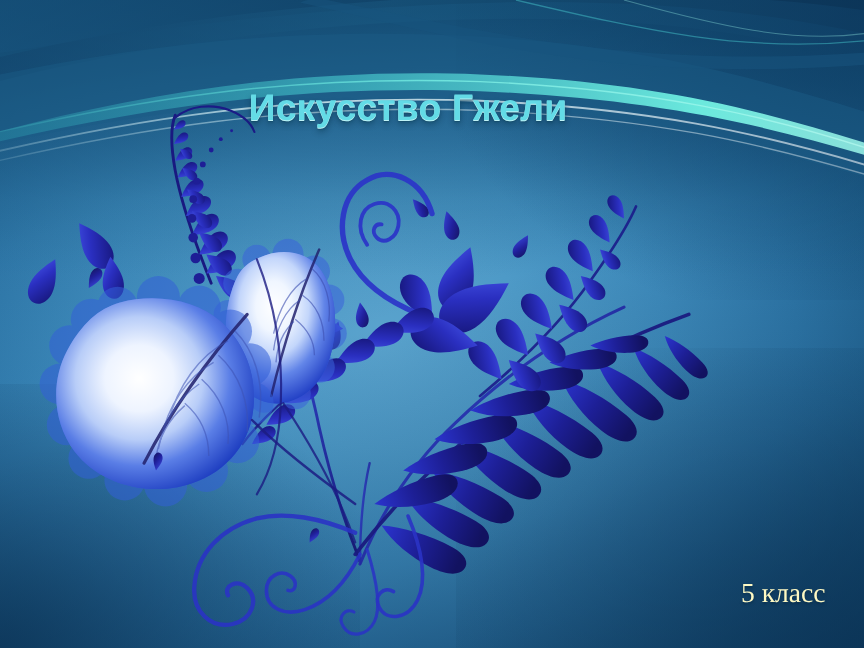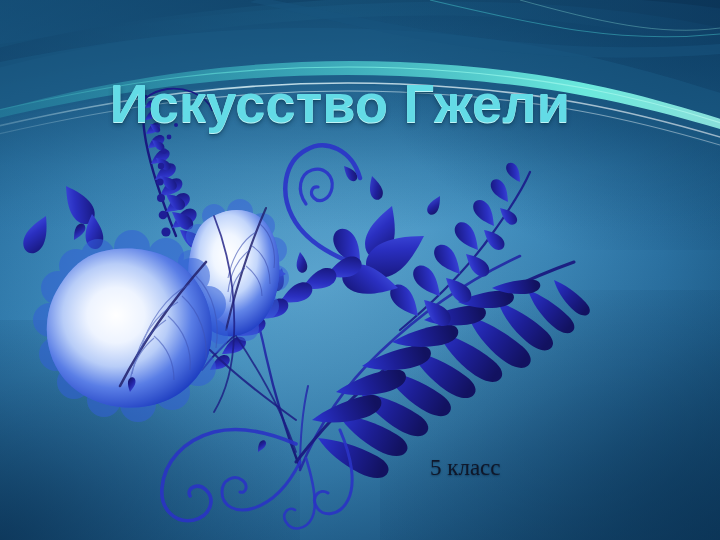--- a/index.html
+++ b/index.html
@@ -77,39 +77,39 @@
     height: 540px;
   }
   .waves { pointer-events: none; }
   
   #title-text {
     position: absolute;
     left: 0;
     top: 72px;
     width: 680px;
     text-align: center;
-    font-size: 54px;
+    font-size: 31px;
     font-weight: bold;
     letter-spacing: 0.2px;
     color: #63dbe6;
     text-shadow:
       0 1px 0 #bff3f7,
       0 2px 1px rgba(12,70,92,0.55),
       0 3px 5px rgba(5,40,60,0.45);
     white-space: nowrap;
   }
   #subtitle-text {
     position: absolute;
     left: 430px;
-    top: 455px;
+    top: 482px;
     width: 258px;
-    text-align: left;
+    text-align: right;
     font-family: "Liberation Serif", serif;
     font-size: 23px;
-    color: #0f172a;
+    color: #fef9c3;
     text-shadow: 0 1px 2px rgba(6,36,60,0.55);
     white-space: nowrap;
   }
 </style>
 </head>
 <body>
 
 <div id="slide">
 
   <div class="bg-base"></div>

